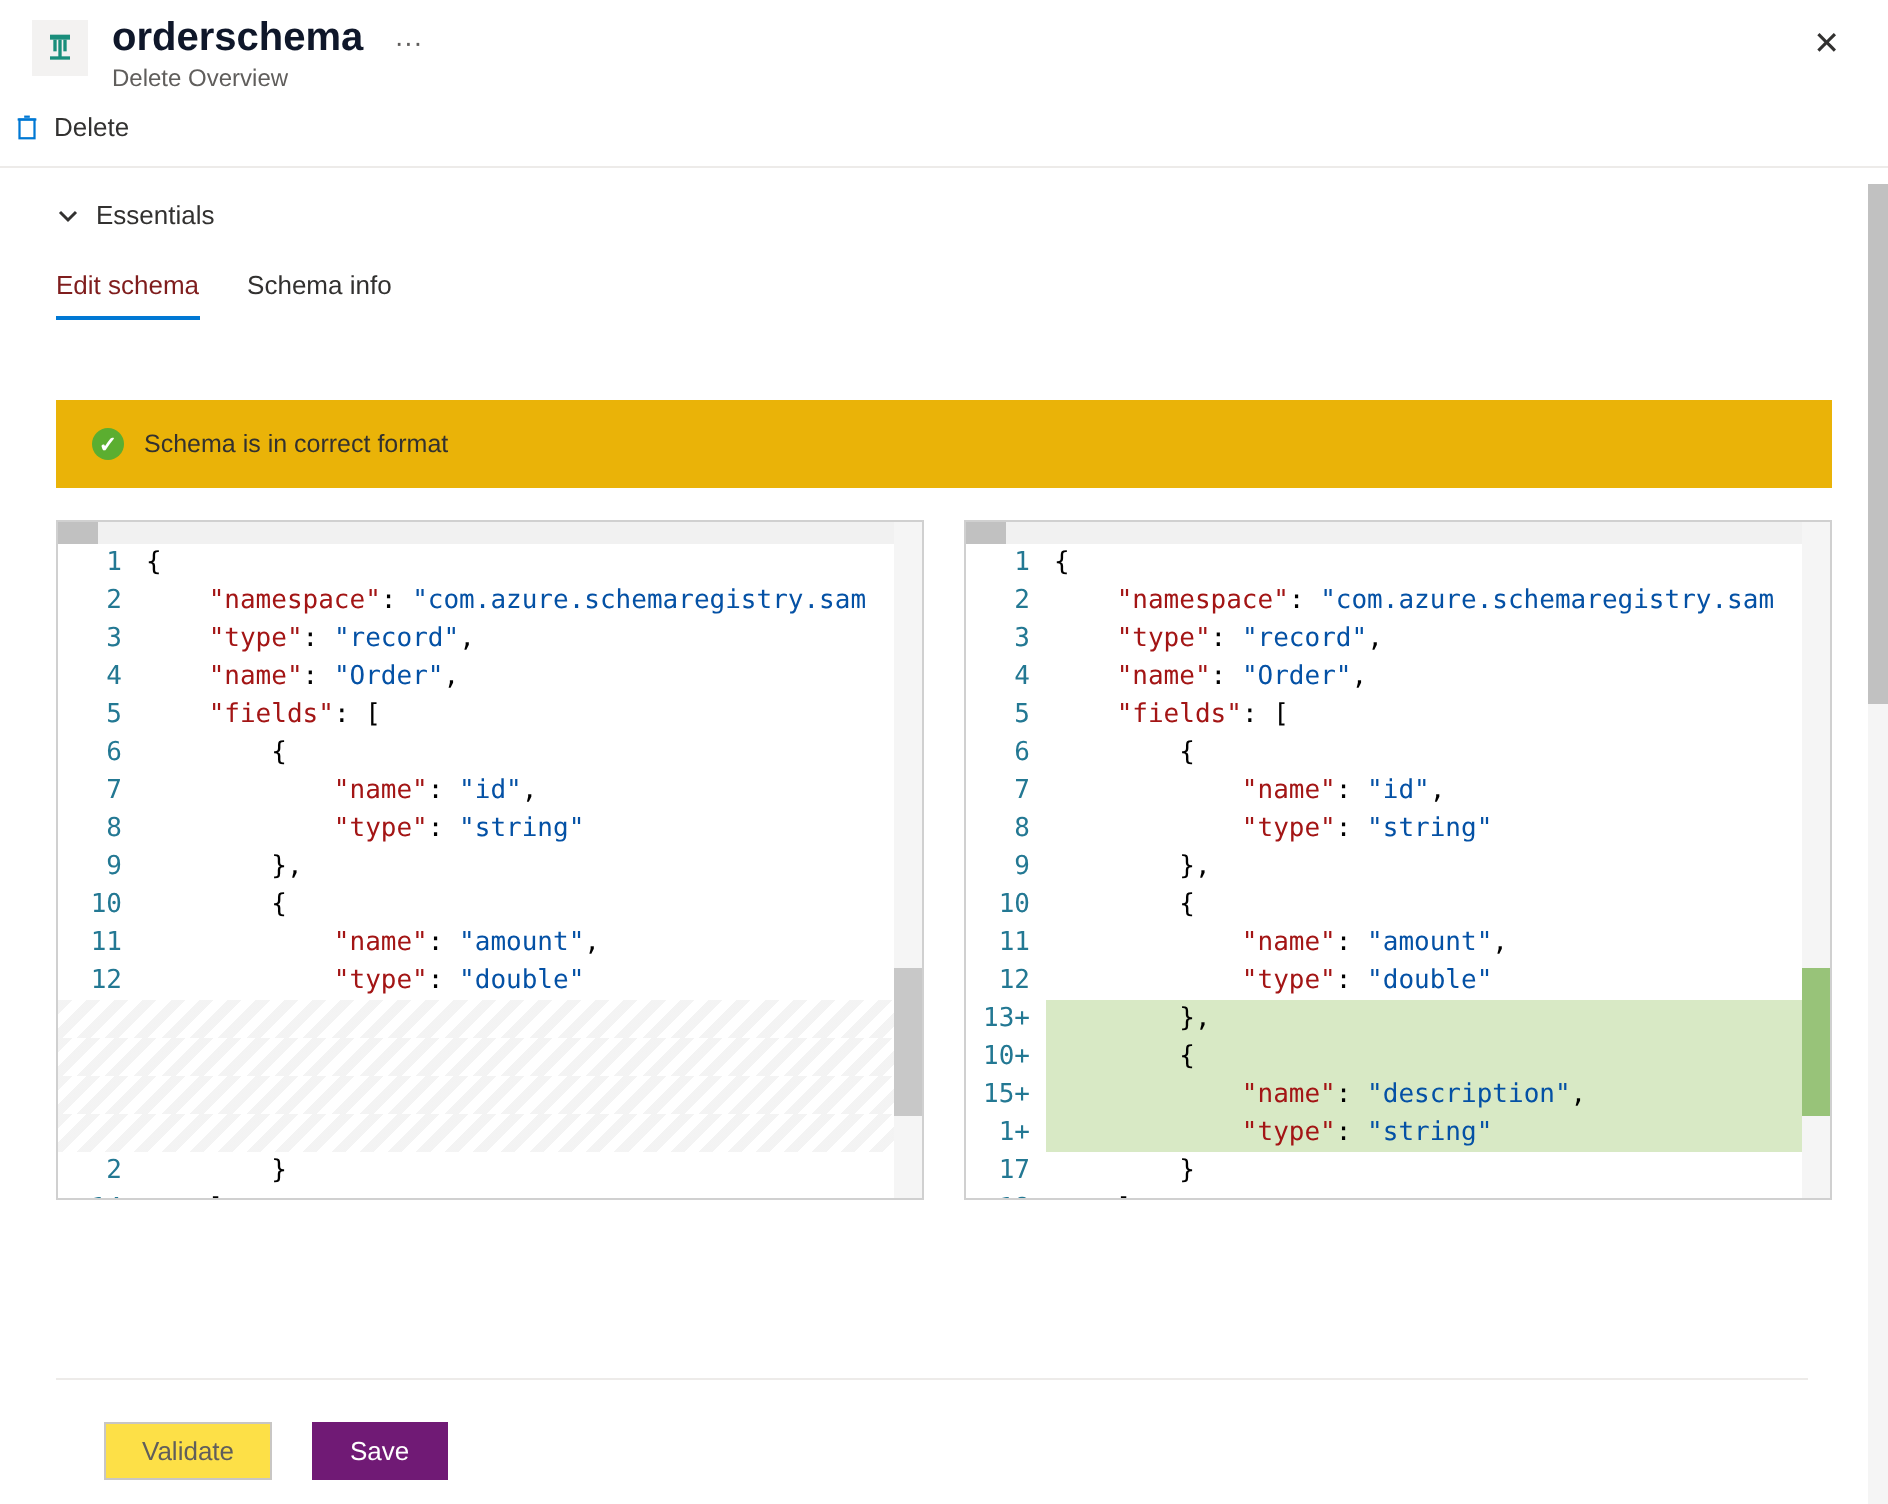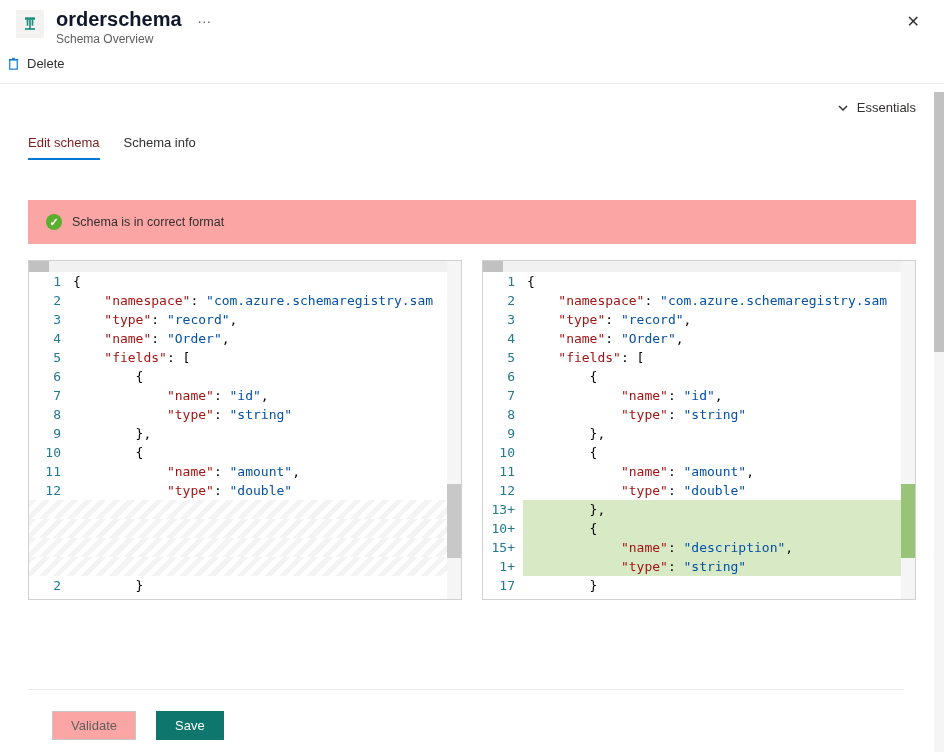--- a/index.html
+++ b/index.html
@@ -10,26 +10,26 @@
 .header-titles { flex:1; }
 .header-title { font-size:20px; font-weight:600; color:#0f172a; display:inline-block; }
 .more-dots { display:inline-block; margin-left:12px; color:#605e5c; font-size:14px; cursor:pointer; vertical-align:top; line-height:26px; }
 .header-sub { font-size:12px; color:#605e5c; margin-top:-2px; }
 .close-x { font-size:16px; color:#323130; cursor:pointer; padding:4px 8px; margin-left:auto; }
 .toolbar { padding:2px 16px 8px 4px; display:flex; align-items:center; gap:8px; margin-top:4px;}
 .toolbar-btn { display:flex; align-items:center; gap:6px; padding:4px 2px; color:#323130; cursor:pointer; font-size:13px; }
 .toolbar-btn svg { width:15px; height:15px; }
 .divider { border-top:1px solid #edebe9; margin:0 0 0 0; }
 .content { padding:8px 28px 0 28px; height:640px; overflow-y:auto; }
-.essentials { display:flex; align-items:center; gap:8px; padding:8px 0; cursor:pointer; font-size:13px;justify-content:flex-end; }
+.essentials { display:flex; align-items:center; gap:8px; padding:8px 0; cursor:pointer; font-size:13px; }
 .essentials svg { width:12px; height:12px; }
 .tabs { display:flex; gap:24px; border-bottom:0; margin-top:4px; }
 .tab { padding:8px 0; font-size:13px; color:#323130; cursor:pointer; border-bottom:2px solid transparent; }
 .tab.active { color:#7f1d1d; border-bottom-color:#0078d4; font-weight:normal; }
-.status-bar { margin-top:40px; background:#fca5a5; padding:14px 18px; display:flex; align-items:center; gap:10px; font-size:12.5px; }
+.status-bar { margin-top:40px; background:#eab308; padding:14px 18px; display:flex; align-items:center; gap:10px; font-size:12.5px; }
 .status-icon { width:16px; height:16px; border-radius:50%; background:#5bae30; display:flex; align-items:center; justify-content:center; }
 .status-icon::after { content:"✓"; color:#fff; font-size:11px; font-weight:bold; }
 .diff-container { display:flex; gap:20px; margin-top:16px; }
 .editor { flex:1; border:1px solid #d0d0d0; height:340px; overflow:hidden; position:relative; font-family:Consolas,Menlo,monospace; font-size:13px; }
 .editor-scroll { height:100%; overflow:auto; position:relative; }
 .code-line { display:flex; min-height:19px; line-height:19px; white-space:pre; }
 .gutter { width:40px; text-align:right; padding-right:8px; color:#237893; flex-shrink:0; user-select:none; }
 .line-content { flex:1; padding-left:4px; }
 .tok-key { color:#a31515; }
 .tok-str { color:#0451a5; }
@@ -50,43 +50,43 @@
 .ruler { position:absolute; right:0; top:0; width:14px; height:100%; background:#f5f5f5; }
 .ruler-mark-add { position:absolute; right:0; width:14px; background:#98c379; }
 .ruler-mark-del { position:absolute; right:0; width:14px; background:#c8c8c8; }
 
 .top-scroll { height:11px; background:#f1f1f1; }
 .top-scroll-thumb { height:11px; width:20px; background:#c1c1c1; }
 
 .footer { position:absolute; bottom:12px; left:52px; display:flex; gap:20px; align-items:center; }
 .footer-line { border-top:1px solid #edebe9; position:absolute; bottom:62px; left:28px; right:40px;}
 .btn { padding:6px 18px; font-size:13px; border:1px solid transparent; cursor:pointer; }
-.btn-secondary { background:#fca5a5; border-color:#c8c6c4; color:#605e5c;text-align:right; }
-.btn-primary { background:#0f766e; color:#fff; }
+.btn-secondary { background:#fde047; border-color:#c8c6c4; color:#605e5c;text-align:right; }
+.btn-primary { background:#701a75; color:#fff; }
 
 .page-scroll { position:absolute; top:92px; right:0; width:10px; bottom:0; background:#f5f5f5;}
 .page-scroll-thumb { width:10px; height:260px; background:#c1c1c1; margin-top:0;}
 </style>
 </head>
 <body>
 
 <div class="header">
   <div class="header-icon">
     <svg viewBox="0 0 24 24" fill="none" stroke="#198e7b" stroke-width="2">
       <rect x="6" y="4" width="12" height="3" fill="#198e7b" stroke="none"></rect>
       <line x1="9" y1="7" x2="9" y2="14"></line>
       <line x1="15" y1="7" x2="15" y2="14"></line>
       <line x1="12" y1="7" x2="12" y2="18"></line>
       <line x1="6" y1="18" x2="18" y2="18"></line>
     </svg>
   </div>
   <div class="header-titles">
     <span class="header-title">orderschema</span>
     <span class="more-dots">···</span>
-    <div class="header-sub">Schema Overview</div>
+    <div class="header-sub">Delete Overview</div>
   </div>
   <div class="close-x">✕</div>
 </div>
 
 <div class="toolbar">
   <div class="toolbar-btn">
     <svg viewBox="0 0 16 16" fill="none" stroke="#0078d4" stroke-width="1.2">
       <rect x="4" y="4" width="8" height="10"></rect>
         <line x1="3" y1="4" x2="13" y2="4"></line>
         <line x1="6.5" y1="2.5" x2="9.5" y2="2.5"></line>

